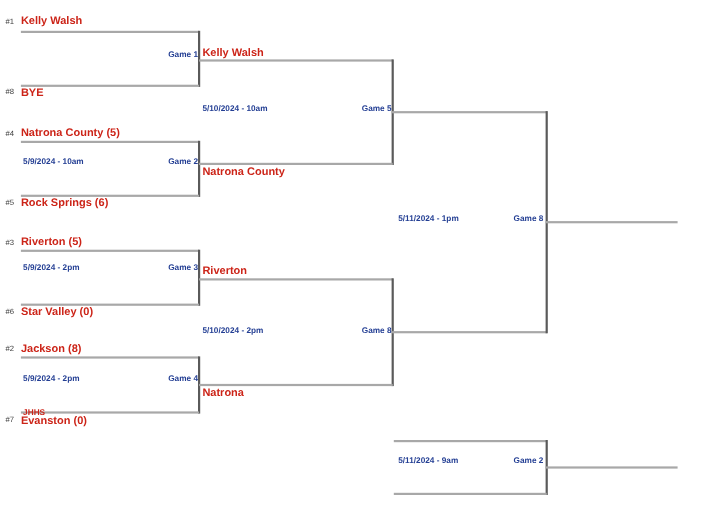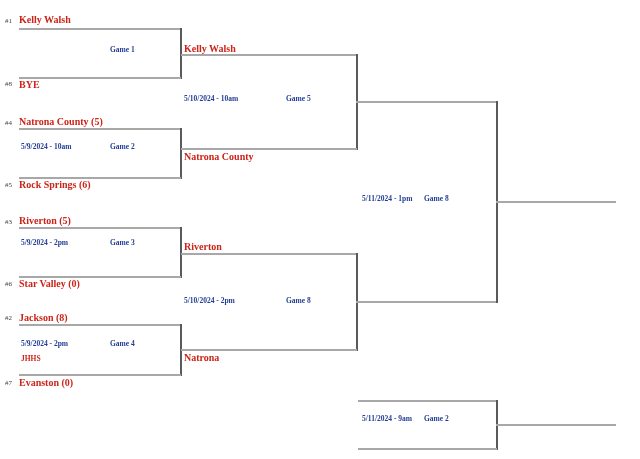--- a/index.html
+++ b/index.html
@@ -1,20 +1,20 @@
 <!DOCTYPE html>
 <html style="--team-red: #cc2418; --info-blue: #243f94; --line-gray: #a8a8a8; --line-dark: #5a5a5a; --seed-gray: #3c3c3c;"><head>
 <meta charset="utf-8">
 <style>
   html,body{margin:0;padding:0;background:#fff;}
   #bracket{
     position:relative;
     width:616px;height:459px;
     background:#fff;
-    font-family:Liberation Serif, serif;
+    font-family:Liberation Sans, sans-serif;
     overflow:hidden;
   }
   .hline{position:absolute;height:2px;background:var(--line-gray,#a8a8a8);}
   .vline{position:absolute;width:2px;background:var(--line-dark,#5a5a5a);}
   .team{
     position:absolute;
     font-size:10px;font-weight:bold;
     color:var(--team-red,#cc2418);
     white-space:nowrap;line-height:11px;
   }
@@ -23,22 +23,22 @@
     font-size:7px;font-weight:normal;
     color:var(--seed-gray,#3c3c3c);
     white-space:nowrap;line-height:8px;
   }
   .info{
     position:absolute;
     font-size:7.5px;font-weight:bold;
     color:var(--info-blue,#243f94);
     white-space:nowrap;line-height:9px;
   }
-  .info.r{text-align:left;width:70px;}
-  .venue{color:var(--team-red,#cc2418);}
+  .info.r{text-align:right;width:70px;}
+  .venue{color:var(--team-red,#cc2418);margin-top:16px;}
 </style>
 </head>
 <body>
 
 <div id="bracket">
 
   <span class="seed" style="left:5px;top:17px">#1</span>
   <span class="team" style="left:19px;top:14px">Kelly Walsh</span>
   <div class="hline" style="left:19px;top:28px;width:162px"></div>
   <div class="vline" style="left:180px;top:28px;height:51px"></div>

